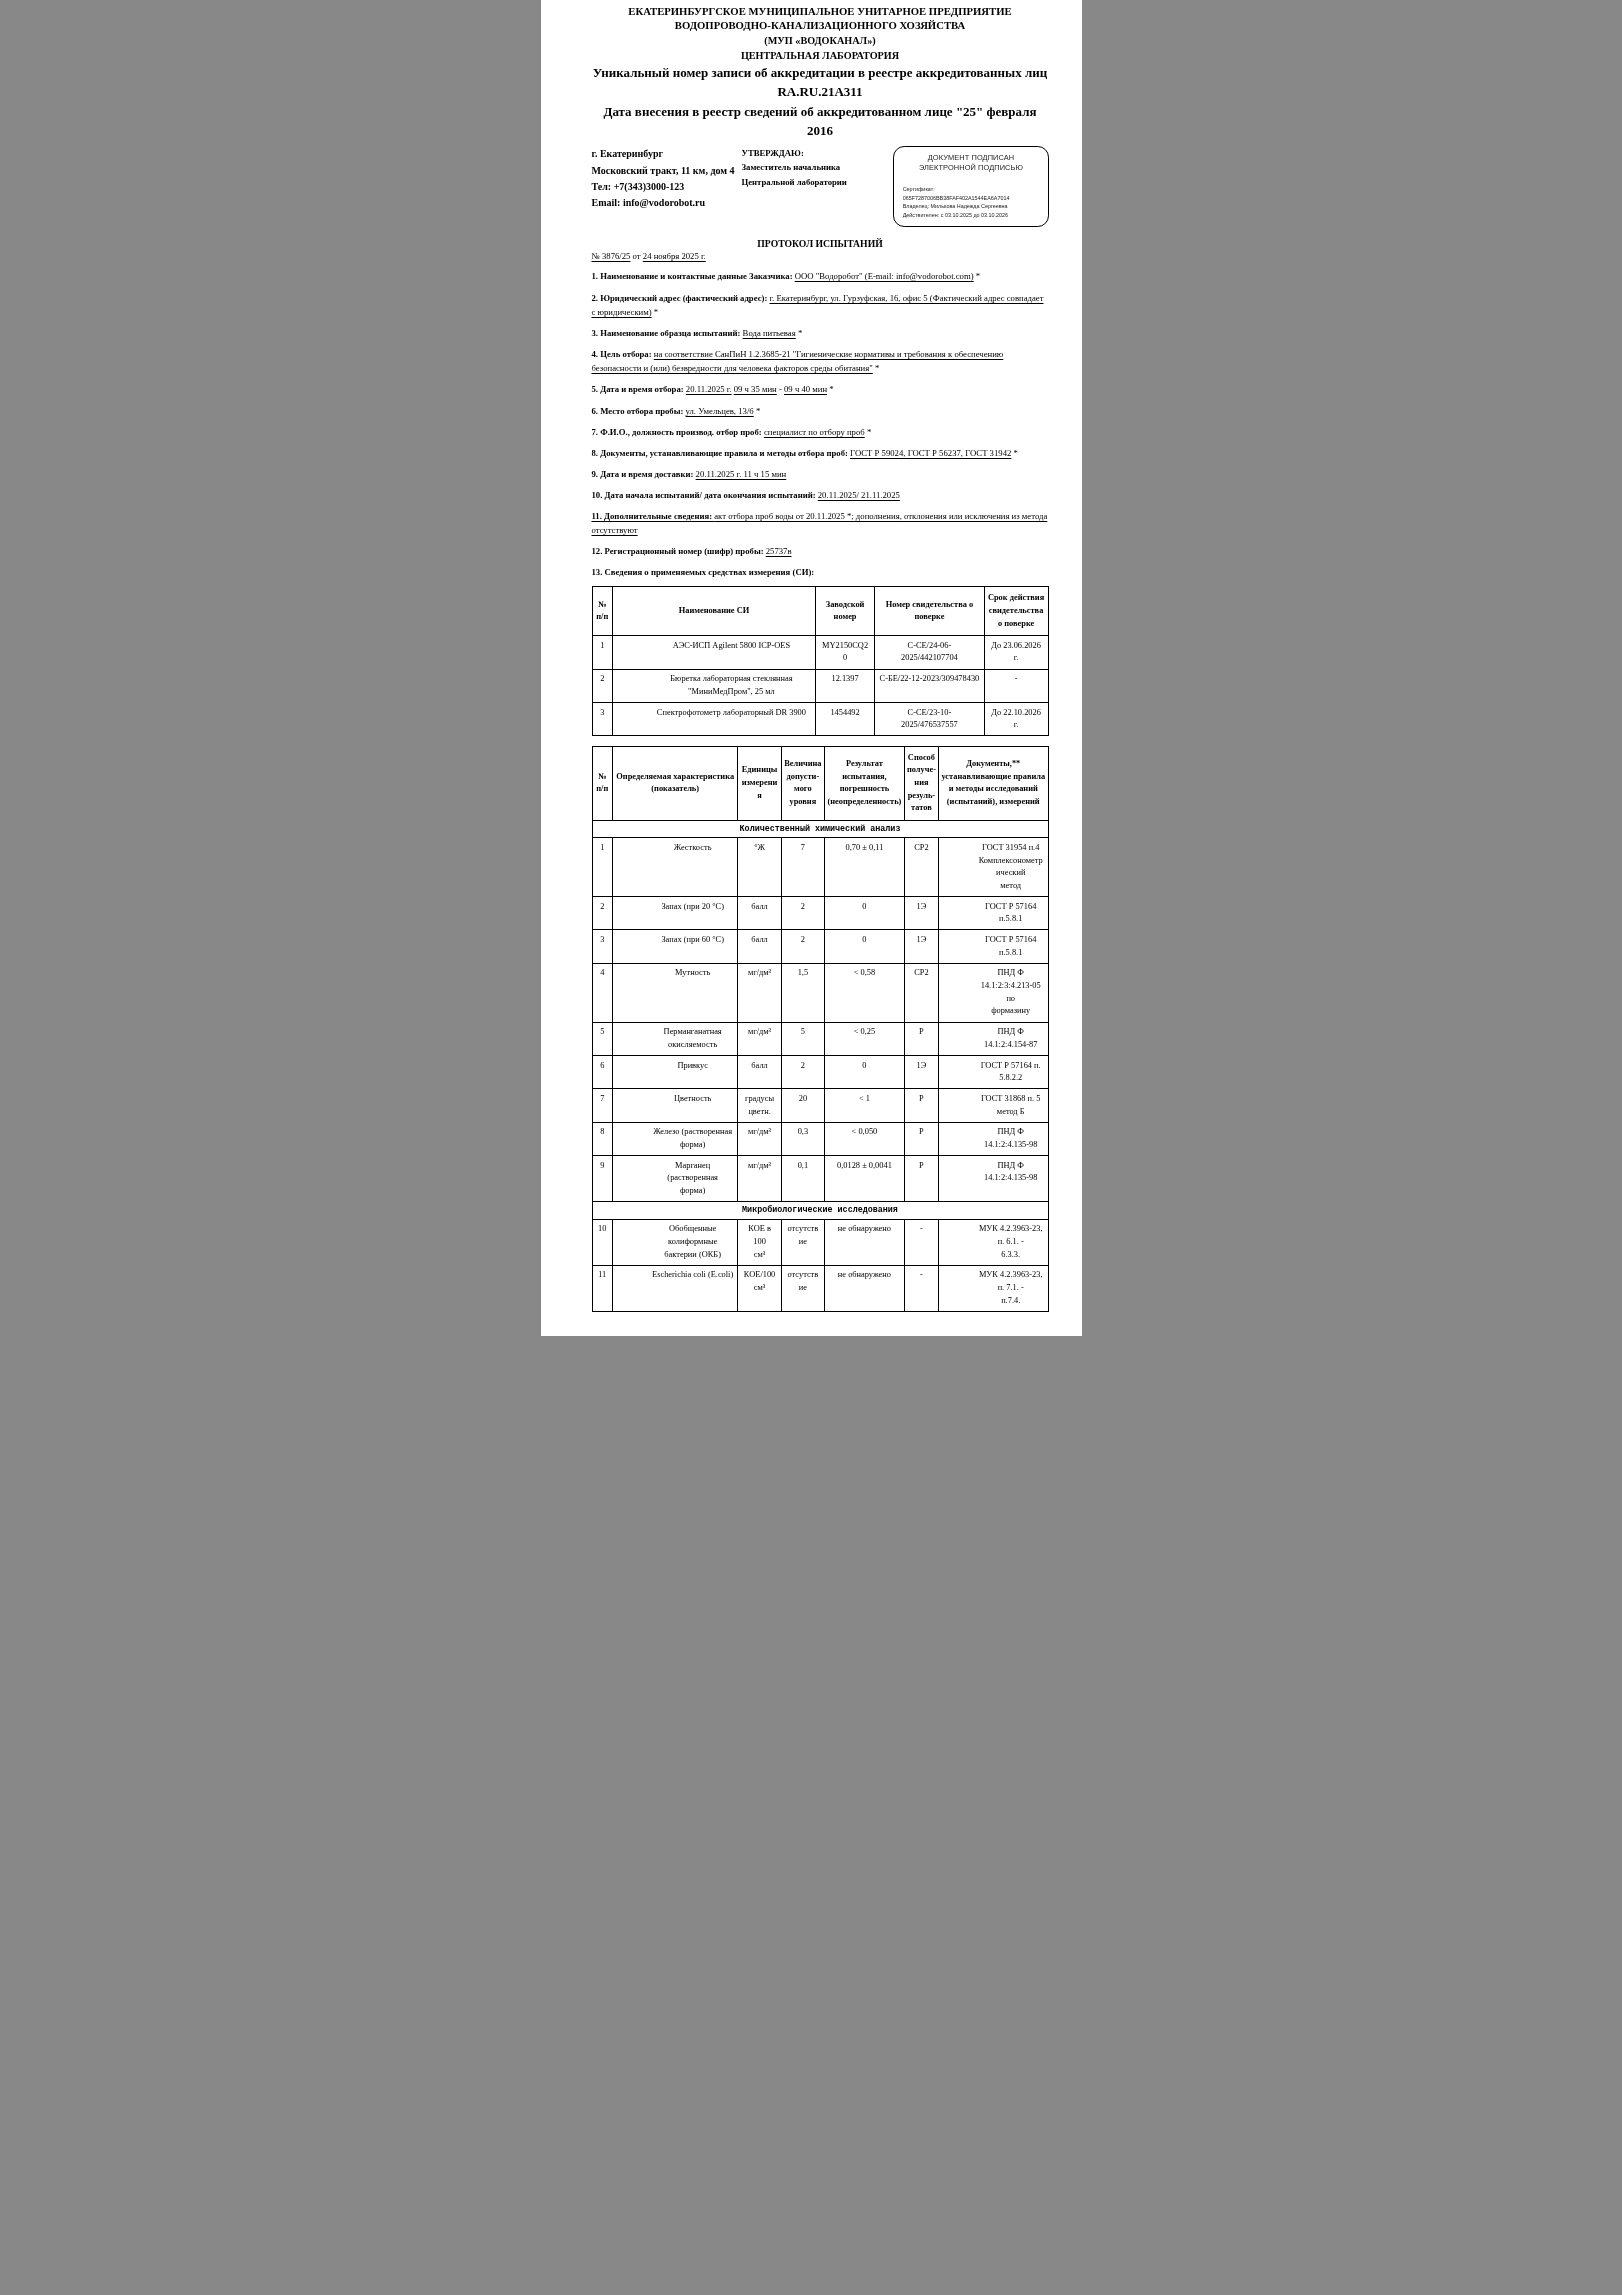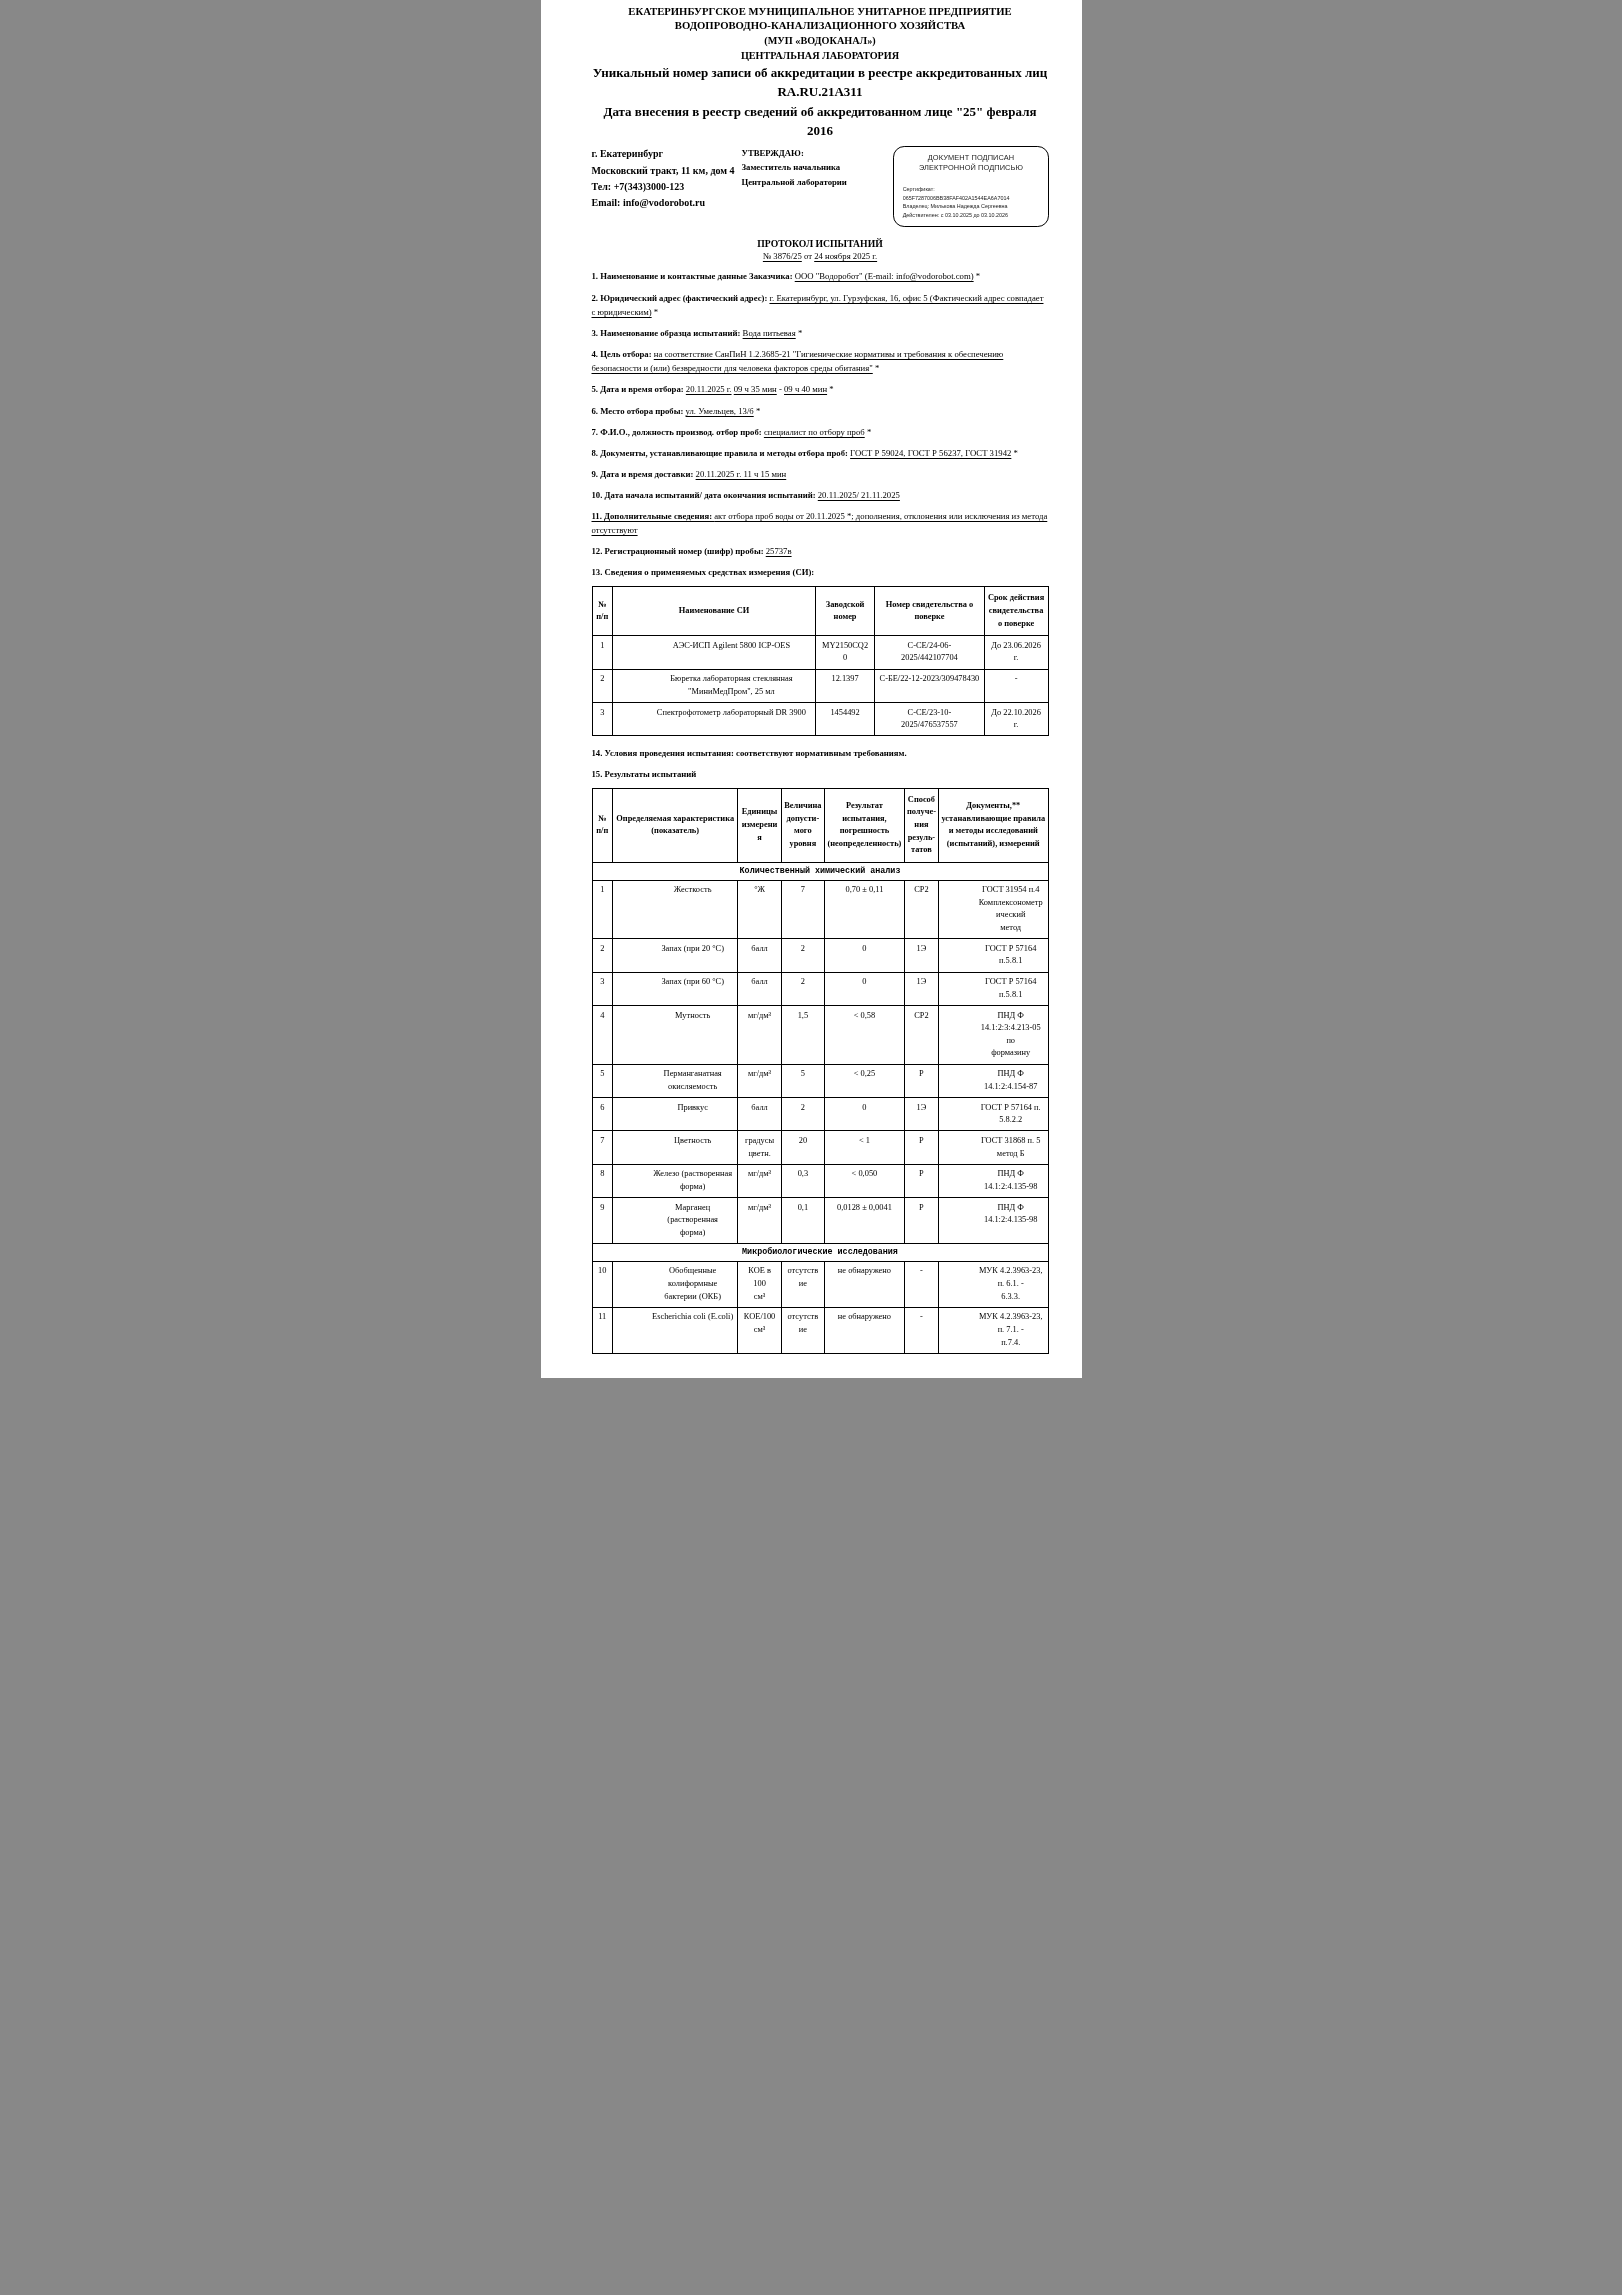--- a/index.html
+++ b/index.html
@@ -19,21 +19,21 @@
   .approval{width:127px;font-weight:bold;font-size:8.7px;line-height:1.62;}
   .stamp{
     margin-left:auto;width:156px;box-sizing:border-box;border:1.8px solid #000;
     border-radius:11.2px;padding:6.1px 8.2px 6.1px 9.2px;
     font-family:"Liberation Sans","DejaVu Sans",sans-serif;color:#1b1b1b;
   }
   .stamp-title{text-align:center;font-size:7.4px;line-height:1.32;letter-spacing:0.1px;}
   .stamp-details{margin-top:12.2px;font-size:5.4px;line-height:1.6;}
   
   .protocol-title{text-align:center;font-weight:bold;font-size:9.7px;margin-top:11px;}
-  .protocol-number{text-align:center;font-size:8.7px;margin-top:2.5px;margin-bottom:8.2px;}
+  .protocol-number{text-align:left;font-size:8.7px;margin-top:2.5px;margin-bottom:8.2px;}
   
   .items p{font-size:8.7px;line-height:1.66;margin:0 0 6.6px 0;}
   .seg-b{font-weight:bold;text-align:center;}
   .seg-u{text-decoration:underline;text-decoration-thickness:0.9px;text-underline-offset:2.3px;}
   .seg-bu{font-weight:bold;text-decoration:underline;text-decoration-thickness:0.9px;text-underline-offset:2.3px;}
   
   table{border-collapse:collapse;width:100%;font-size:8.4px;table-layout:fixed;}
   #si-table{margin:2px 0 9.2px 0;}
   #results-table{margin:2px 0 4.1px 0;}
   th,td{
@@ -148,24 +148,20 @@
         <tr>
           <td>3</td>
           <td class="al-l">Спектрофотометр лабораторный DR 3900</td>
           <td>1454492</td>
           <td>С-СЕ/23-10-2025/476537557</td>
           <td>До 22.10.2026 г.</td>
         </tr>
       </tbody>
     </table>
 
-  <div class="items" id="items-part2">
-      <p><span class="seg-b">14. Условия проведения испытания: соответствуют нормативным требованиям.</span></p>
-      <p><span class="seg-b">15. Результаты испытаний</span></p>
-    </div>
 
   <table id="results-table">
       <colgroup>
         <col style="width: 4.5%;">
         <col style="width: 27.5%;">
         <col style="width: 9.5%;">
         <col style="width: 9.5%;">
         <col style="width: 17.5%;">
         <col style="width: 7.5%;">
         <col style="width: 24%;">

